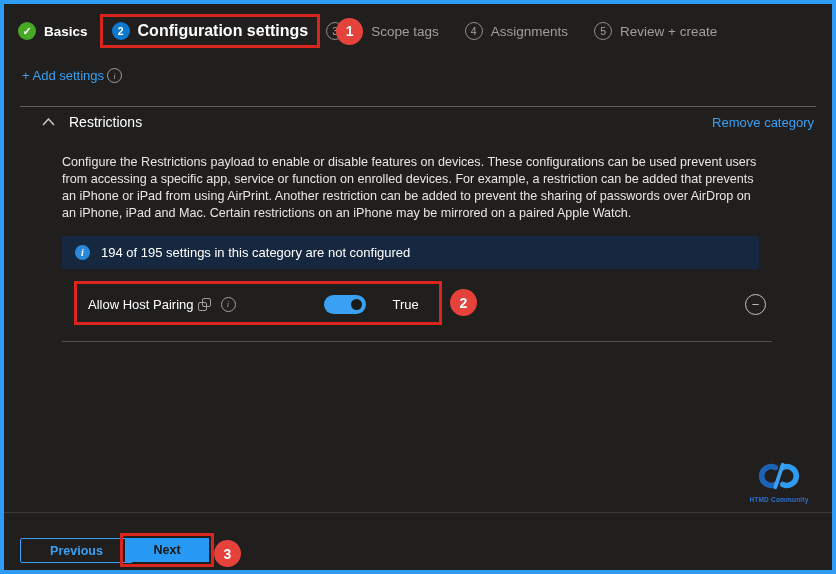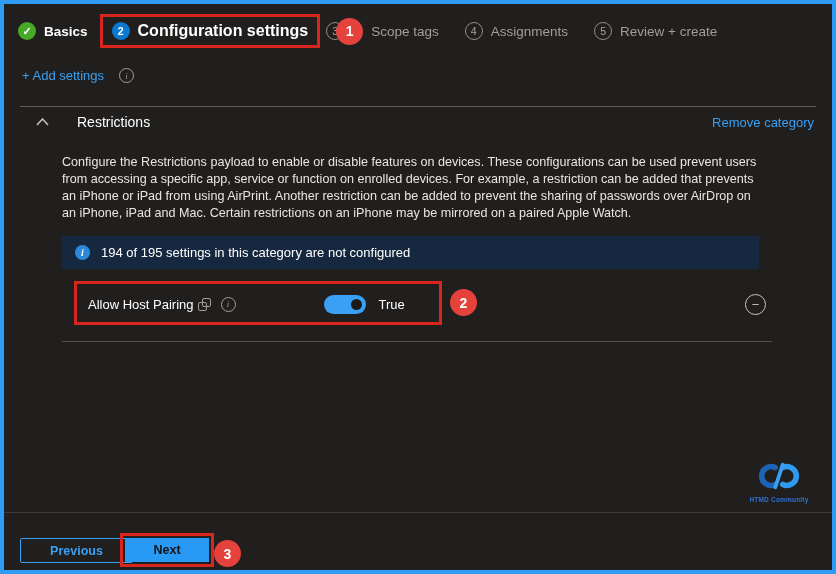--- a/index.html
+++ b/index.html
@@ -18,52 +18,52 @@
   .circle-muted{border:1px solid #8f8d8b;color:#a6a4a2;}
   .label-strong{font-weight:bold;color:#ffffff;}
   .label-muted{color:#a19f9d;}
   .redbox-step{border:3px solid #d8261e;padding:5px 9px;display:flex;align-items:center;gap:8px;margin:0 6px 0 12px;}
   .step3{margin-right:26px;}
   .step3 .circle-muted{margin-right:-16px;}
   .step4{margin-right:26px;}
   .ann{width:27px;height:27px;border-radius:50%;background:#e6423c;color:#fff;font-weight:bold;
        font-size:14px;display:flex;align-items:center;justify-content:center;flex:0 0 auto;z-index:2;}
   
-  .add-settings{position:absolute;left:18px;top:64px;display:flex;align-items:center;gap:15px;
+  .add-settings{position:absolute;left:18px;top:64px;display:flex;align-items:center;gap:3px;
                 font-size:13px;color:#3aa0f3;cursor:pointer;}
   .round-info{width:13px;height:13px;border:1px solid #a19f9d;border-radius:50%;color:#a19f9d;
               font-size:9px;font-family:"Liberation Serif",serif;font-style:italic;
               display:inline-flex;align-items:center;justify-content:center;flex:0 0 auto;}
   
   .div1{position:absolute;left:16px;right:16px;top:102px;height:1px;background:#605e5c;}
   .div2{position:absolute;left:58px;right:60px;top:337px;height:1px;background:#514f4d;}
   .div-footer{position:absolute;left:0;right:0;top:508px;height:1px;background:#3a3938;}
   
-  .sec-head{position:absolute;left:32px;top:110px;right:18px;display:flex;align-items:center;gap:28px;}
+  .sec-head{position:absolute;left:38px;top:110px;right:18px;display:flex;align-items:center;gap:14px;}
   .sec-title{font-size:14px;color:#ffffff;}
   .remove-link{margin-left:auto;font-size:13px;color:#3aa0f3;cursor:pointer;}
   .desc{position:absolute;left:58px;top:150px;width:700px;font-size:12.6px;line-height:17px;color:#e8e6e3;}
   .info-banner{position:absolute;left:58px;top:232px;width:697px;height:33px;background:#16283f;
                display:flex;align-items:center;gap:11px;padding-left:13px;box-sizing:border-box;}
   .banner-i{width:15px;height:15px;border-radius:50%;background:#2b88d8;color:#fff;font-size:10px;
             font-weight:bold;font-family:"Liberation Serif",serif;font-style:italic;
             display:flex;align-items:center;justify-content:center;flex:0 0 auto;}
   .banner-text{font-size:13px;color:#ffffff;}
   
   .setting-row{position:absolute;left:84px;top:283px;right:66px;height:34px;display:flex;align-items:center;}
   .setting-label{font-size:13px;color:#ffffff;margin-right:4px;}
   .icon-pages{position:relative;width:13px;height:13px;display:inline-block;margin-right:10px;flex:0 0 auto;}
   .icon-pages::before{content:"";position:absolute;left:0;top:4px;width:7px;height:7px;
                       border:1px solid #a19f9d;border-radius:2px;}
   .icon-pages::after{content:"";position:absolute;left:4px;top:0;width:7px;height:7px;
                      border:1px solid #a19f9d;border-radius:2px;}
   .toggle{width:42px;height:19px;border-radius:10px;background:#3aa0f3;position:relative;
           margin-left:88px;flex:0 0 auto;cursor:pointer;}
   .toggle .knob{position:absolute;right:4px;top:4px;width:11px;height:11px;border-radius:50%;background:#1b1a19;}
-  .toggle-value{font-size:13px;color:#ffffff;margin-left:13px;}
+  .toggle-value{font-size:13px;color:#ffffff;margin-left:27px;}
   .minus-btn{margin-left:auto;width:19px;height:19px;border:1.5px solid #c8c6c4;border-radius:50%;
              color:#c8c6c4;background:transparent;display:flex;align-items:center;justify-content:center;
              font-size:13px;line-height:1;cursor:pointer;box-sizing:content-box;padding:0;}
   .redbox2{position:absolute;left:70px;top:277px;width:368px;height:44px;border:3px solid #d8261e;
            box-sizing:border-box;pointer-events:none;}
   .ann-2{position:absolute;left:446px;top:285px;}
   
   .prev-btn{position:absolute;left:16px;top:534px;width:113px;height:25px;background:transparent;
             border:1px solid #3aa0f3;border-radius:2px;color:#3aa0f3;font-weight:bold;font-size:12.5px;
             font-family:inherit;cursor:pointer;}

